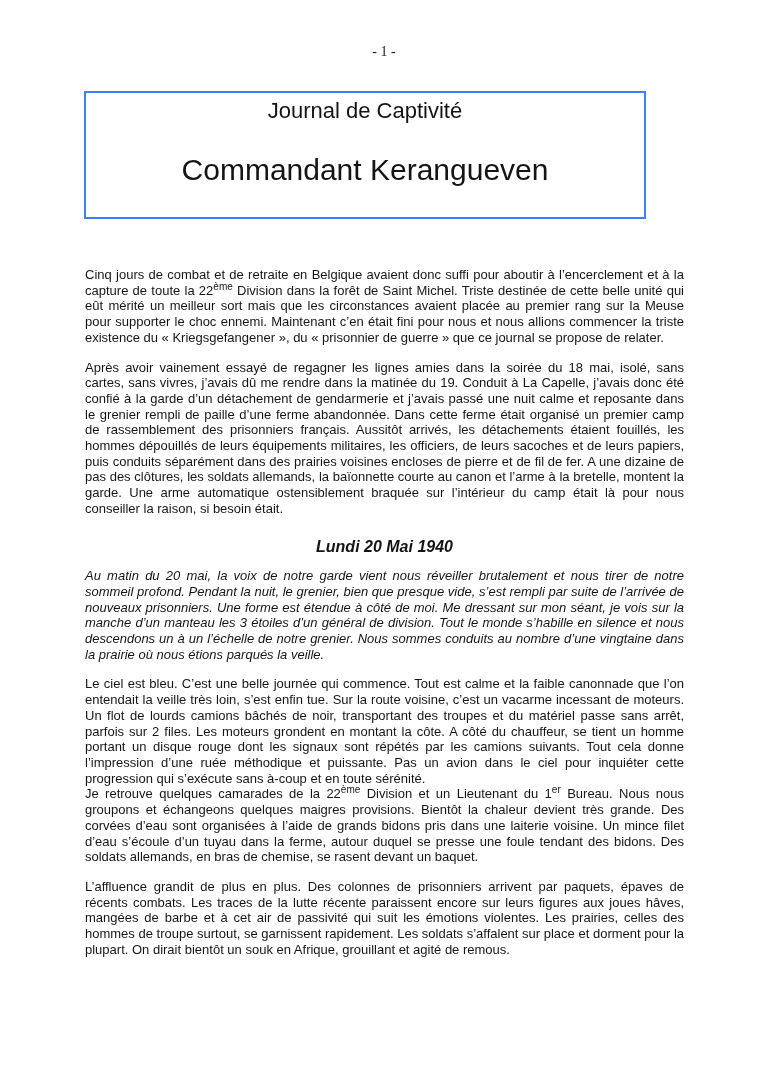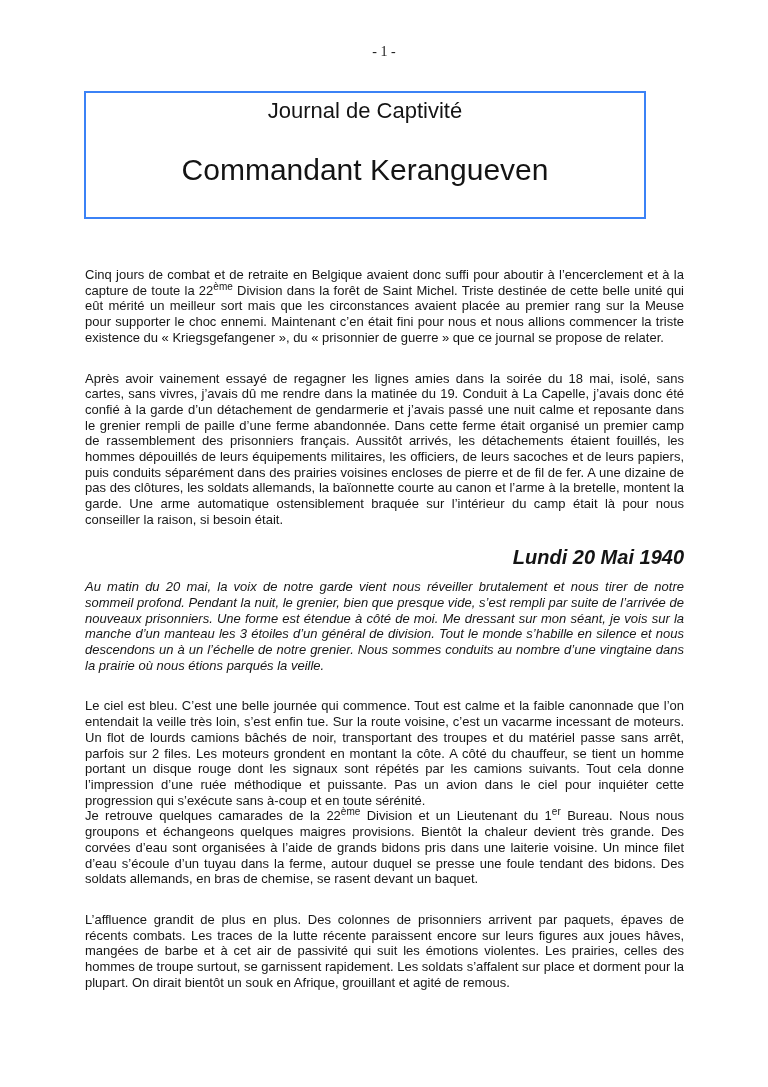--- a/index.html
+++ b/index.html
@@ -55,29 +55,29 @@
     width: 599px;
     font-size: 13px;
     line-height: 15.7px;
     text-align: justify;
     color: #161616;
   }
   .para {
     margin: 0;
   }
   .para + .para.gap {
-    margin-top: 25px;
+    margin-top: 14px;
   }
   .section-heading {
-    font-size: 20px;
+    font-size: 16px;
     font-weight: bold;
     font-style: italic;
     margin-top: 22px;
     margin-bottom: 14px;
-    text-align: right;
+    text-align: center;
     color: #141414;
   }
   .para.after-heading {
     margin-top: 0;
     font-style: italic;
   }
   sup.ord {
     font-size: 10px;
     line-height: 0;
     vertical-align: super;

